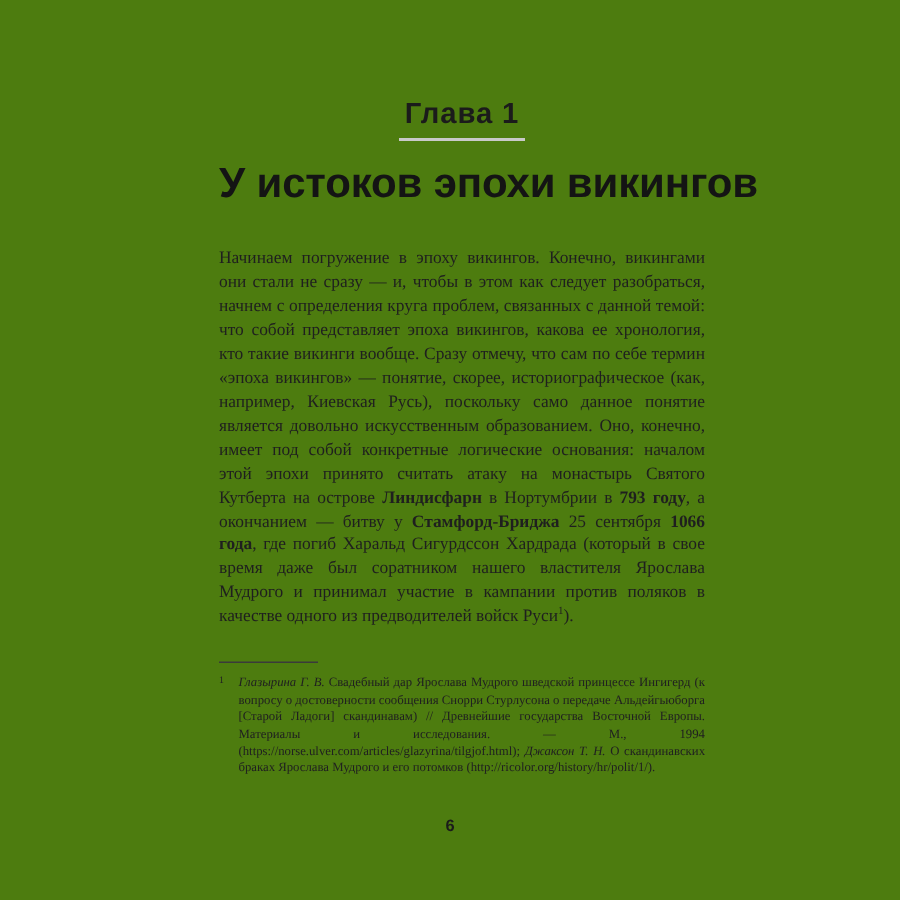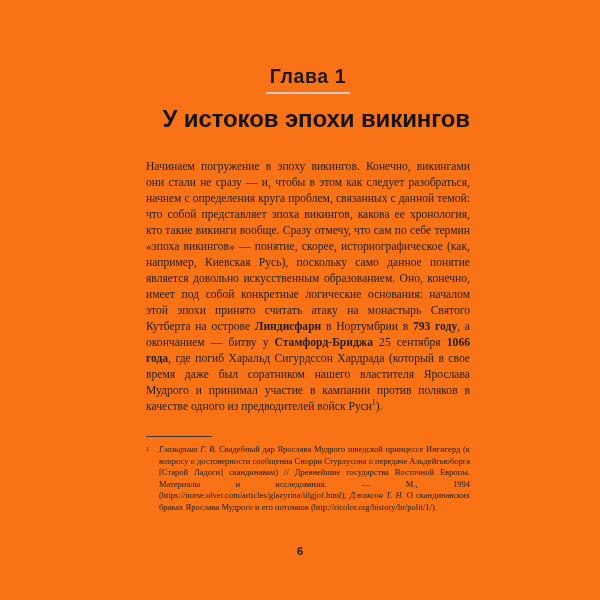--- a/index.html
+++ b/index.html
@@ -15,21 +15,21 @@
     color: #1a1a1a;
     overflow: hidden;
   }
 
   .page {
     position: relative;
     width: 600px;
     height: 600px;
     box-sizing: border-box;
     padding: 0;
-    background: #f97316;
+    background: #4d7c0f;
   }
 
   .content {
     position: absolute;
     left: 146px;
     top: 0;
     width: 324px;
   }
 
   
@@ -53,21 +53,21 @@
   .chapter-rule {
     width: 84px;
     height: 2px;
     background: #c9c9c9;
     margin: 5px auto 0 auto;
   }
 
   .chapter-title {
     font-family: "Liberation Sans", "DejaVu Sans", sans-serif;
     font-weight: bold;
-    font-size: 24px;
+    font-size: 28px;
     line-height: 1.2;
     color: #141414;
     text-align: right;
     margin-top: 11px;
     letter-spacing: -0.1px;
     white-space: nowrap;
   }
 
   
   .body-copy {

